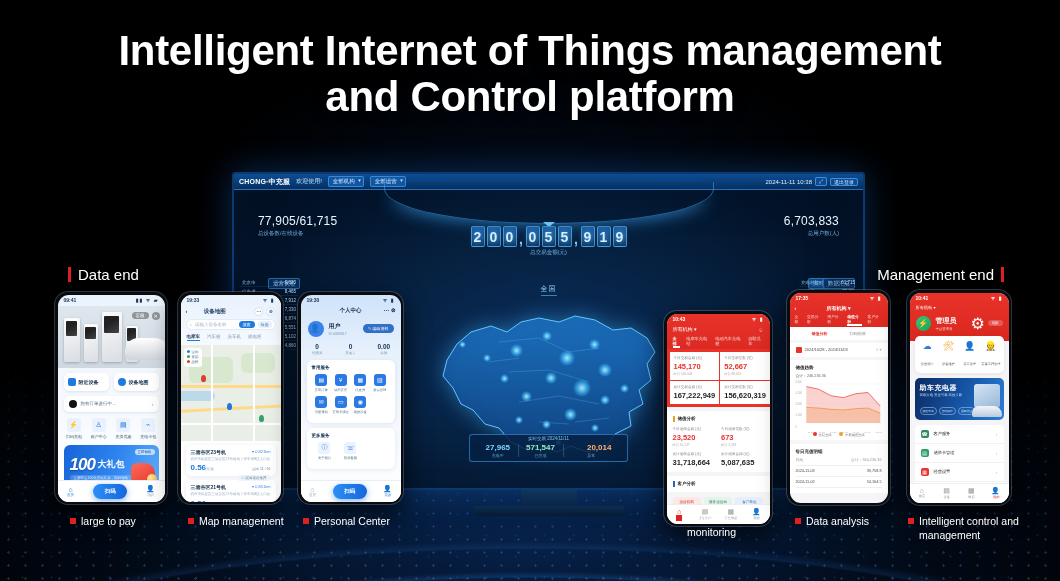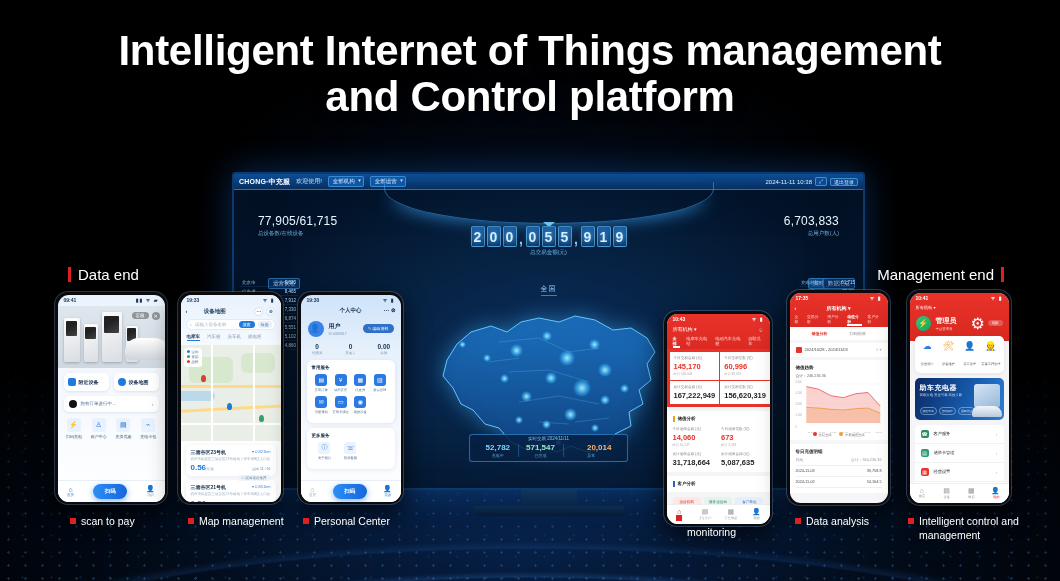--- a/index.html
+++ b/index.html
@@ -646,21 +646,21 @@
           <div class="map-dot" style="left: 60.5px; top: 48.5px; width: 7px; height: 7px;"></div>
           <div class="map-dot" style="left: 221.5px; top: 91.5px; width: 9px; height: 9px;"></div>
           <div class="map-dot" style="left: 156.5px; top: 146.5px; width: 7px; height: 7px;"></div>
         </div>
     </div>
 
     <div class="bottom-strip">
       <div class="bottom-strip-title">实时交易 2024/11/11</div>
       <div class="bstrip-row" id="bstrip">
           <div class="bstrip-item">
-            <div class="bstrip-val" style="color: rgb(127, 212, 255);">52,782</div>
+            <div class="bstrip-val" style="color: rgb(127, 212, 255);">27,965</div>
             <div class="bstrip-lbl">充电中</div>
           </div>
           <div class="bstrip-item">
             <div class="bstrip-val" style="color: rgb(142, 232, 192);">571,547</div>
             <div class="bstrip-lbl">已完成</div>
           </div>
           <div class="bstrip-item">
             <div class="bstrip-val" style="color: rgb(255, 179, 107); padding-left: 16px;">20,014</div>
             <div class="bstrip-lbl">异常</div>
           </div>
@@ -713,20 +713,28 @@
         </div>
         <div>
           <div class="g4-ic">▤</div>
           <div class="g4-tx">充值优惠</div>
         </div>
         <div>
           <div class="g4-ic">⌁</div>
           <div class="g4-tx">充电卡包</div>
         </div>
       </div>
+    <div class="promo">
+      <span class="promo-100">100</span>
+      <span class="promo-cn">大礼包</span>
+      <span class="promo-tag">立即领取</span>
+      <span class="promo-sub">注册即送100元充电礼券，限时领取</span>
+      <span class="promo-hand"></span>
+      <span class="promo-coin"></span>
+    </div>
     <div class="tabbar">
       <div class="tb-item active">
         <span class="ic">⌂</span>
         <span>首页</span>
       </div>
       <div class="scan-btn">扫码</div>
       <div class="tb-item">
         <span class="ic">👤</span>
         <span>我的</span>
       </div>
@@ -912,42 +920,42 @@
         </div>
     </div>
     <div class="rd-cards" id="rdcards">
         <div class="rd-c">
           <div class="rd-cl">今日交易金额 (元)</div>
           <div class="rd-cv">145,170</div>
           <div class="rd-cs">昨日 148,006</div>
         </div>
         <div class="rd-c">
           <div class="rd-cl">今日交易笔数 (笔)</div>
-          <div class="rd-cv">60,996</div>
+          <div class="rd-cv">52,667</div>
           <div class="rd-cs">昨日 88,619</div>
         </div>
         <div class="rd-c">
           <div class="rd-cl">累计交易金额 (元)</div>
           <div class="rd-cv dark">167,222,949</div>
         </div>
         <div class="rd-c">
           <div class="rd-cl">累计交易笔数 (笔)</div>
           <div class="rd-cv dark">156,620,319</div>
         </div>
       </div>
     <div class="rd-sec">
       <div class="rd-st">
         <i></i>
         <span>储值分析</span>
       </div>
       <div id="rdsec1">
           <div class="rd-2">
             <div>
               <div class="rd-cl">今日储值金额 (元)</div>
-              <div class="rd-cv">14,060</div>
+              <div class="rd-cv">23,520</div>
               <div class="rd-cs">昨日 10,247</div>
             </div>
             <div>
               <div class="rd-cl">今日储值笔数 (笔)</div>
               <div class="rd-cv">673</div>
               <div class="rd-cs">昨日 3,493</div>
             </div>
           </div>
           <div class="rd-2">
             <div>
@@ -1131,21 +1139,21 @@
         <div><span class="ic">▤</span><span>设备</span></div>
         <div><span class="ic">▦</span><span>数据</span></div>
         <div class="on"><span class="ic">👤</span><span>我的</span></div>
       </div>
   </div>
 </div>
 
 <div id="captions">
     <div class="cap" style="left: 70px; top: 515px;">
       <span class="sq"></span>
-      <span>scan to pay</span>
+      <span>large to pay</span>
     </div>
     <div class="cap" style="left: 188px; top: 515px;">
       <span class="sq"></span>
       <span>Map management</span>
     </div>
     <div class="cap" style="left: 303px; top: 515px;">
       <span class="sq"></span>
       <span>Personal Center</span>
     </div>
     <div class="cap" style="left: 676px; top: 512px;">

